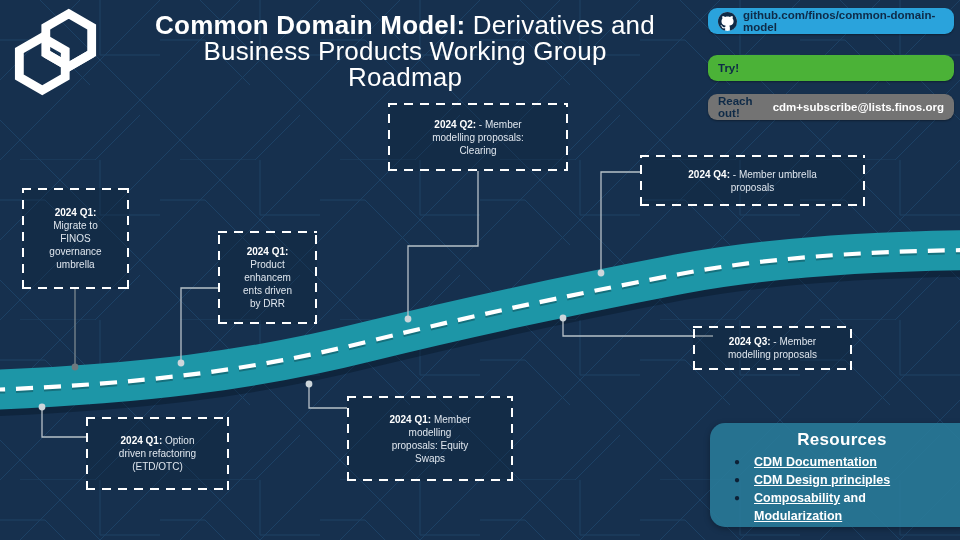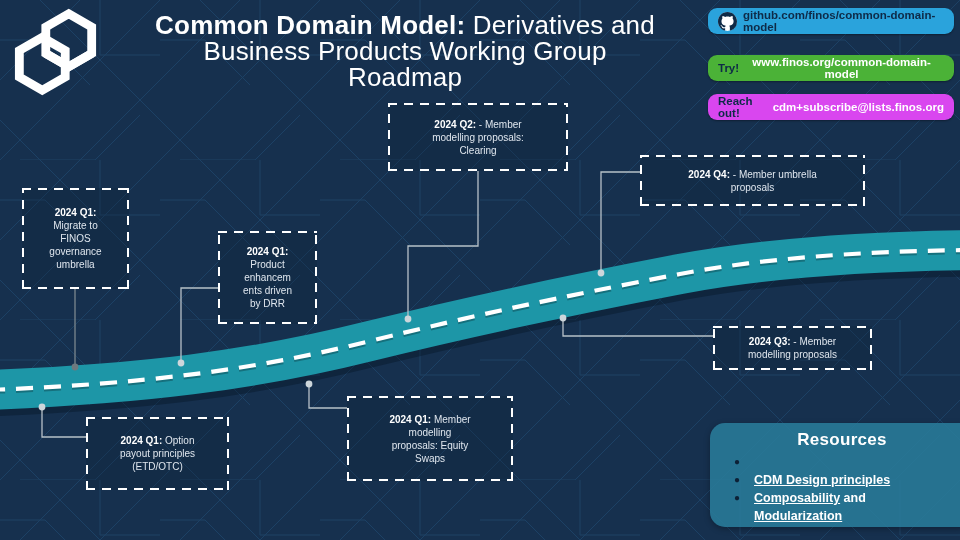--- a/index.html
+++ b/index.html
@@ -26,21 +26,21 @@
   .badge{
     height:26px;border-radius:9px;display:flex;align-items:center;
     padding:0 10px;font-size:11.5px;font-weight:700;color:#0e2a47;
     box-shadow:0 1px 2px rgba(0,0,0,.35);
   }
   .badge .b-url{flex:1;text-align:center;}
   .badge-github{background:#2aa3dc;}
   .badge-github .b-url{color:#0e2a47;text-align:left;margin-left:6px;}
   .badge-try{background:#4bb237;margin-top:8px;}
   .badge-try .b-url{color:#ffffff;}
-  .badge-reach{background:#d946ef;}
+  .badge-reach{background:#737373;}
   .badge-reach .b-url{color:#ffffff;}
   .gh-icon{width:19px;height:19px;flex:0 0 auto;}
 
   
   .milestone{
     position:absolute;z-index:2;color:#dfe6ee;text-align:center;
     font-size:10px;line-height:1.3;padding:7px 6px;box-sizing:border-box;
     background-color:rgba(12,30,52,.25);
     background-image:
       repeating-linear-gradient(90deg,#fff 0 9px,transparent 9px 16px),
@@ -51,21 +51,21 @@
     background-position:0 0,0 100%,0 0,100% 0;
     background-repeat:no-repeat;
     display:flex;align-items:center;justify-content:center;
   }
   .milestone .m-wrap{white-space:pre-line;}
   .milestone .m-q{font-weight:800;color:#ffffff;}
   #m1{left:22px;top:188px;width:107px;height:101px;}
   #m2{left:218px;top:231px;width:99px;height:93px;}
   #m3{left:388px;top:103px;width:180px;height:68px;}
   #m4{left:640px;top:155px;width:225px;height:51px;}
-  #m5{left:713px;top:326px;width:159px;height:44px;}
+  #m5{left:693px;top:326px;width:159px;height:44px;}
   #m6{left:86px;top:417px;width:143px;height:73px;}
   #m7{left:347px;top:396px;width:166px;height:85px;}
 
   
   #resources{
     left:710px;top:423px;width:264px;height:104px;border-radius:15px;
     background:rgba(41,123,154,.88);
     box-shadow:0 2px 6px rgba(0,0,0,.3);
     padding:6px 10px 8px 10px;box-sizing:border-box;color:#fff;
   }
@@ -141,21 +141,20 @@
 <div id="badges" class="layer">
   <div class="badge badge-github">
     <svg class="gh-icon" viewBox="0 0 16 16">
       <circle cx="8" cy="8" r="8" fill="#ffffff"></circle>
       <path fill="#0e2a47" fill-rule="evenodd" d="M8 0C3.58 0 0 3.58 0 8c0 3.54 2.29 6.53 5.47 7.59.4.07.55-.17.55-.38 0-.19-.01-.82-.01-1.49-2.01.37-2.53-.49-2.69-.94-.09-.23-.48-.94-.82-1.13-.28-.15-.68-.52-.01-.53.63-.01 1.08.58 1.23.82.72 1.21 1.87.87 2.33.66.07-.52.28-.87.51-1.07-1.78-.2-3.64-.89-3.64-3.95 0-.87.31-1.59.82-2.15-.08-.2-.36-1.02.08-2.12 0 0 .67-.21 2.2.82.64-.18 1.32-.27 2-.27s1.36.09 2 .27c1.53-1.04 2.2-.82 2.2-.82.44 1.1.16 1.92.08 2.12.51.56.82 1.27.82 2.15 0 3.07-1.87 3.75-3.65 3.95.29.25.54.73.54 1.48 0 1.07-.01 1.93-.01 2.2 0 .21.15.46.55.38A8.01 8.01 0 0 0 16 8c0-4.42-3.58-8-8-8z"></path>
     </svg>
     <span class="b-url">github.com/finos/common-domain-model</span>
   </div>
   <div class="badge badge-try">
     <span class="b-label">Try!</span>
-    <span class="b-url">www.finos.org/common-domain-model</span>
   </div>
   <div class="badge badge-reach">
     <span class="b-label">Reach out!</span>
     <span class="b-url">cdm+subscribe@lists.finos.org</span>
   </div>
 </div>
 
 <div id="m1" class="milestone">
   <div class="m-wrap"><span class="m-q">2024 Q1:</span><span>
 Migrate to
@@ -178,34 +177,35 @@
 <div id="m4" class="milestone">
   <div class="m-wrap"><span class="m-q">2024 Q4:</span><span> - Member umbrella
 proposals</span></div>
 </div>
 <div id="m5" class="milestone">
   <div class="m-wrap"><span class="m-q">2024 Q3:</span><span> - Member
 modelling proposals</span></div>
 </div>
 <div id="m6" class="milestone">
   <div class="m-wrap"><span class="m-q">2024 Q1:</span><span> Option
-payout principles
+driven refactoring
 (ETD/OTC)</span></div>
 </div>
 <div id="m7" class="milestone">
   <div class="m-wrap"><span class="m-q">2024 Q1:</span><span> Member
 modelling
 proposals: Equity
 Swaps</span></div>
 </div>
 
 <div id="resources" class="layer">
   <div class="r-title">Resources</div>
   <div class="r-row">
     <span class="r-bullet">●</span>
+    <span class="r-link">CDM Documentation</span>
   </div>
   <div class="r-row">
     <span class="r-bullet">●</span>
     <span class="r-link">CDM Design principles</span>
   </div>
   <div class="r-row">
     <span class="r-bullet">●</span>
     <span><span class="r-link">Composability</span><span class="r-plain"> and</span><br>
     <span class="r-link">Modularization</span></span>
   </div>

